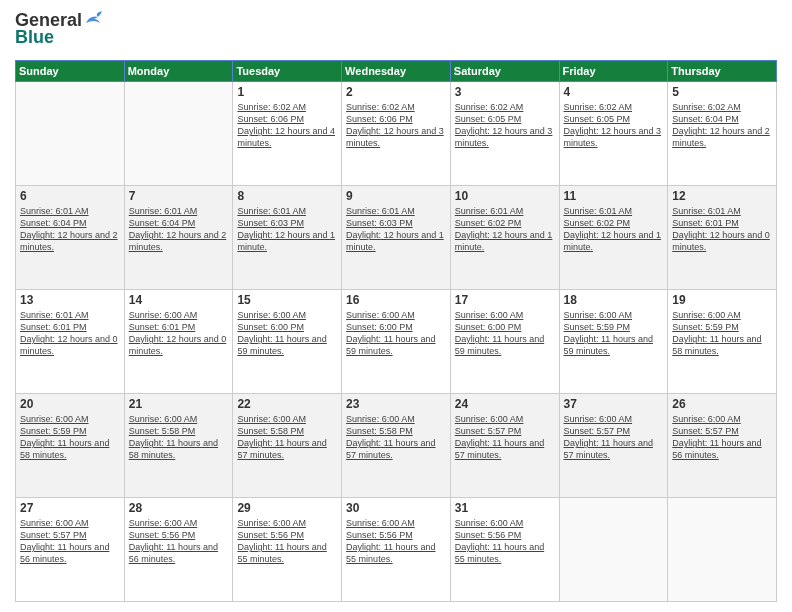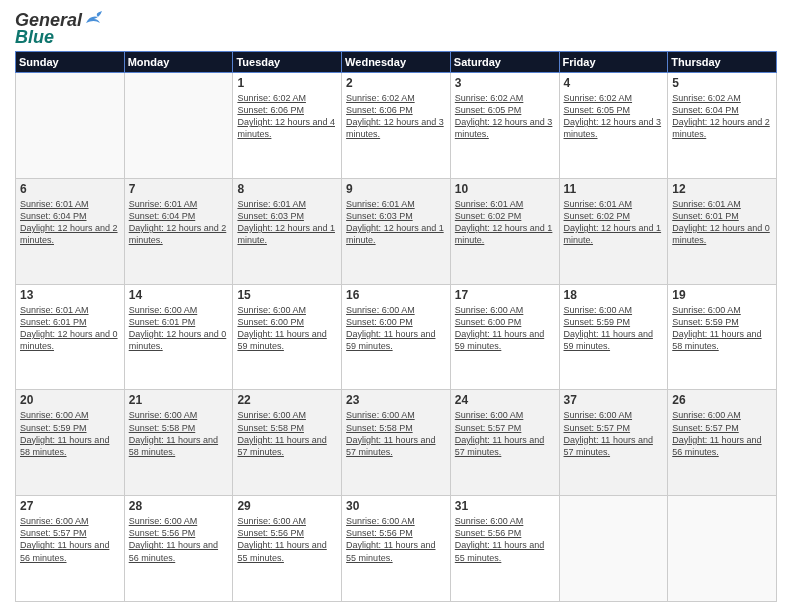--- a/index.html
+++ b/index.html
@@ -14,22 +14,21 @@
       width: 792px;
       height: 612px;
       padding: 10px 15px;
       display: flex;
       flex-direction: column;
     }
     .header {
       display: flex;
       justify-content: space-between;
       align-items: flex-end;
-      margin-bottom: 3px;
-      font-style: italic;
+      margin-bottom: 12px;
     }
     .logo {
       display: flex;
       flex-direction: column;
       align-items: flex-start;
     }
     .logo-text {
       display: flex;
       align-items: center;
     }
@@ -46,21 +45,21 @@
       font-size: 14px;
       color: #555;
     }
     .calendar {
       flex: 1;
       border-collapse: collapse;
       width: 100%;
       table-layout: fixed;
     }
     .calendar th {
-      background-color: #0f172a;
+      background-color: #15803d;
       color: #fff;
       font-size: 11px;
       font-weight: bold;
       padding: 4px 3px;
       border: 1px solid #5580cf;
       text-align: left;
     }
     .calendar td {
       border: 1px solid #ccc;
       vertical-align: top;

